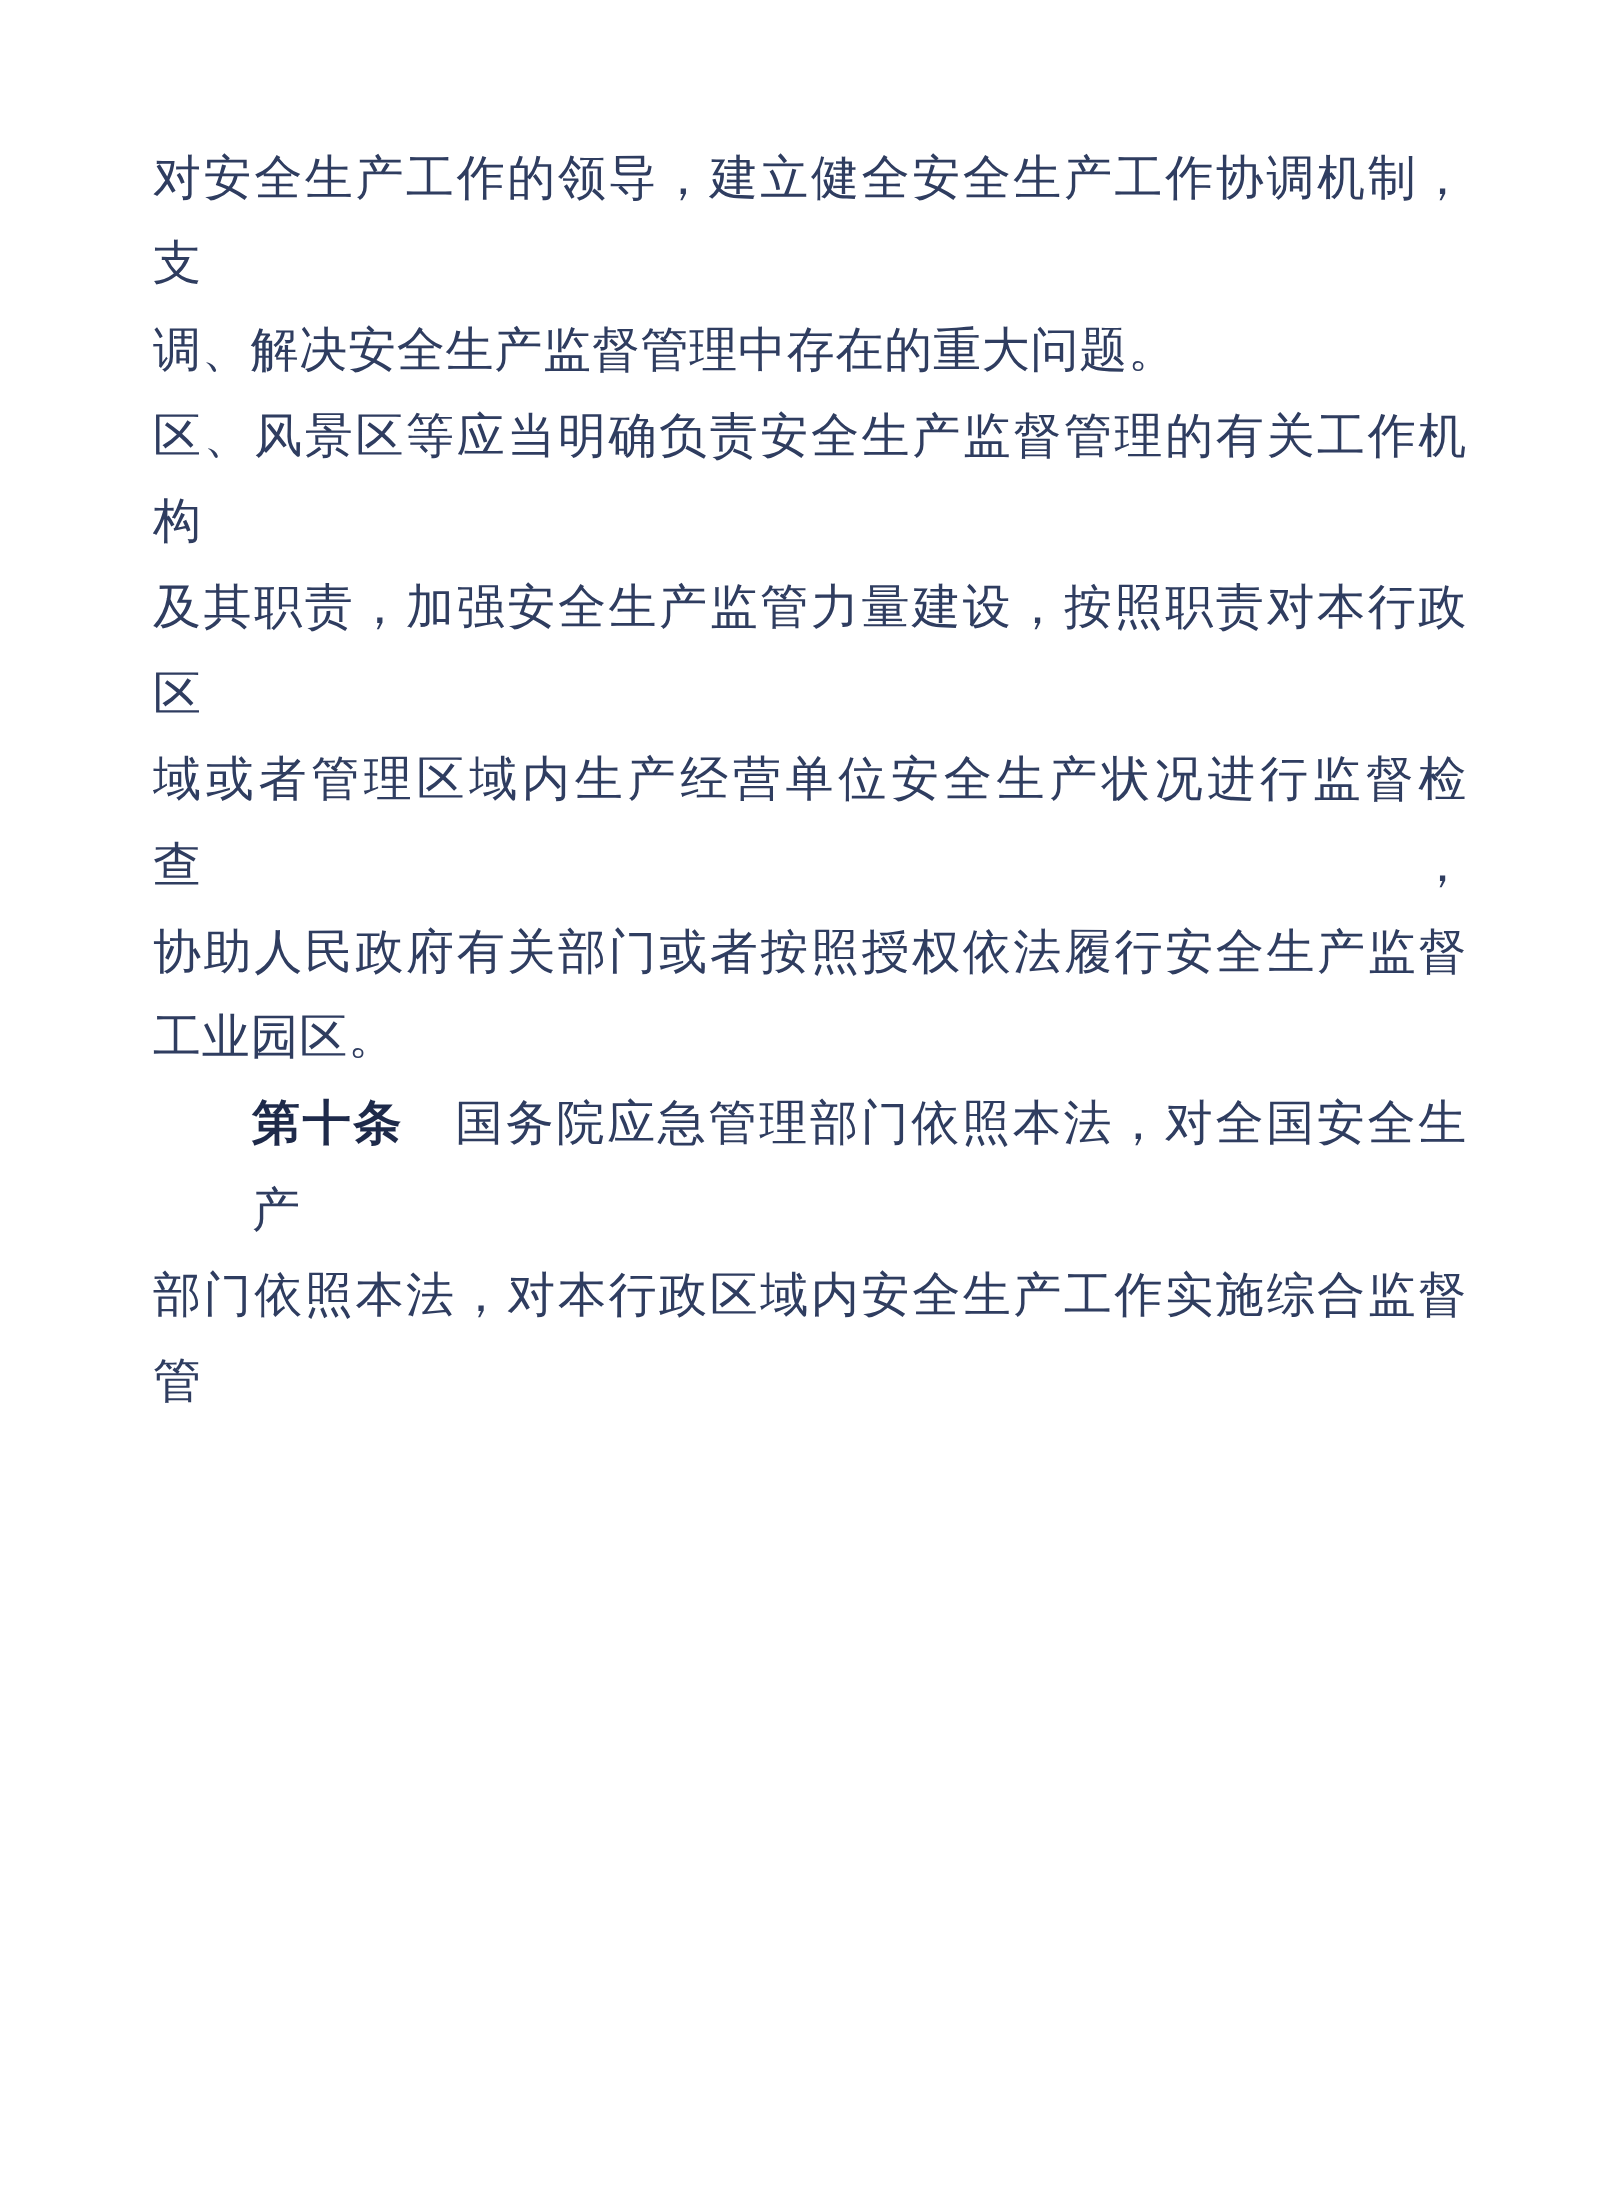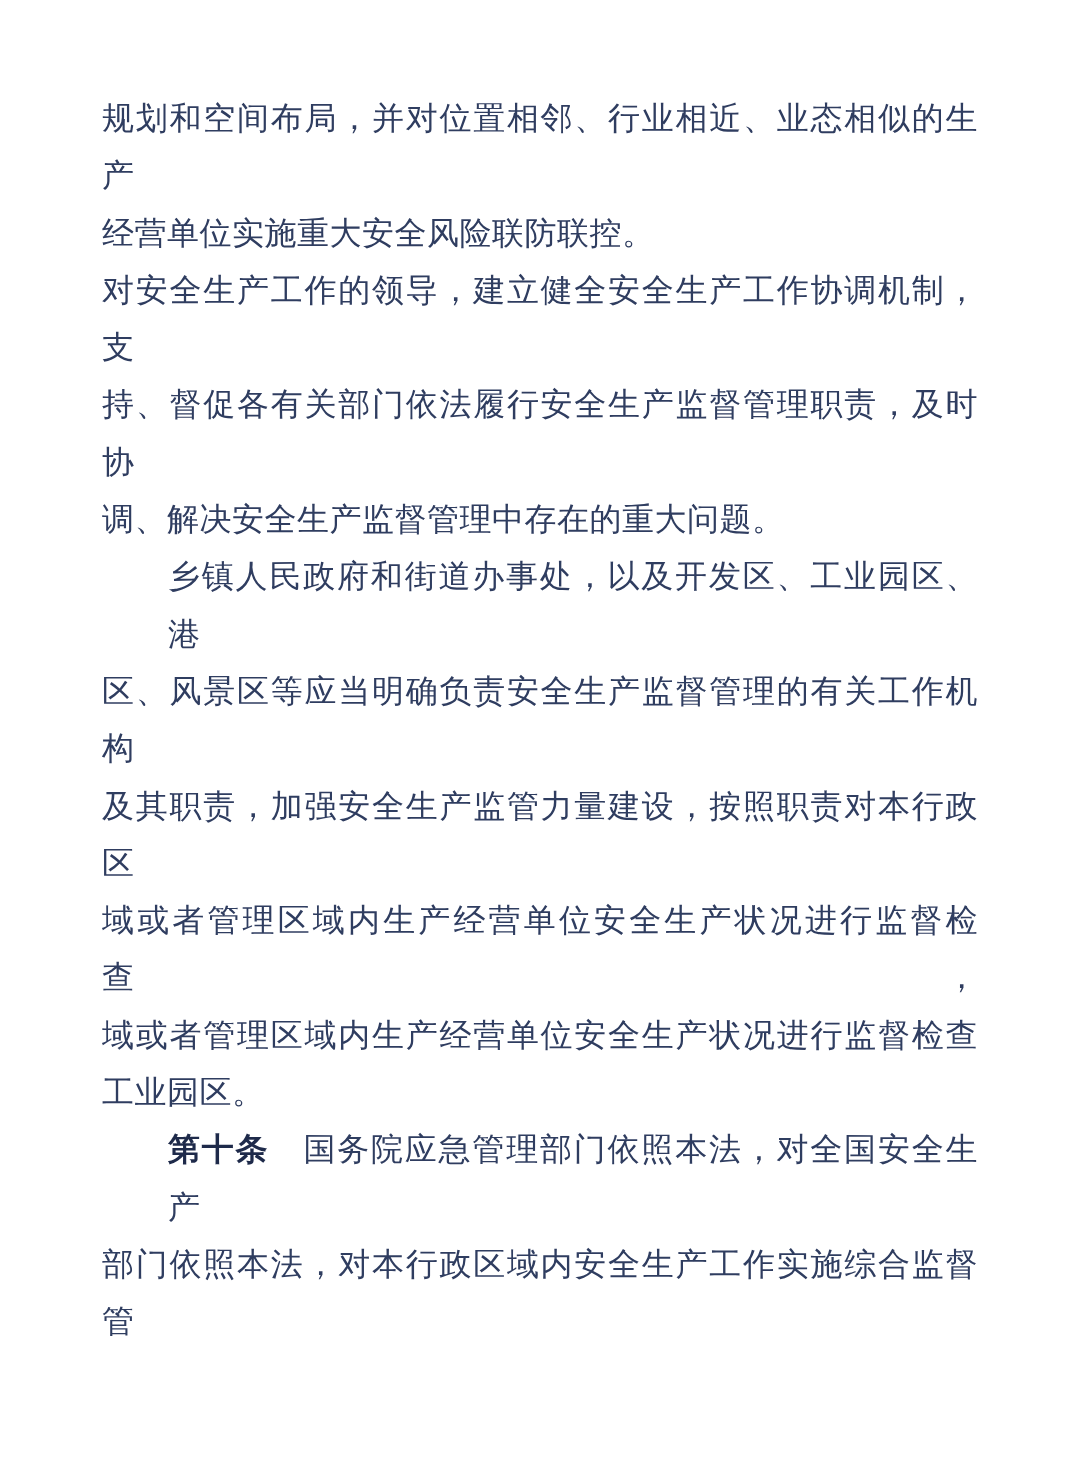--- a/index.html
+++ b/index.html
@@ -49,37 +49,31 @@
   }
   .gap-lg { margin-right: 44px; }
   .gap-sm { margin-right: 34px; }
 </style>
 </head>
 <body>
 
 <div class="page">
   <div class="doc">
 
-    <div class="para">
-      <div class="line">规划和空间布局，并对位置相邻、行业相近、业态相似的生产</div>
-      <div class="line flush">经营单位实施重大安全风险联防联控。</div>
-    </div>
 
     <div class="para">
       <div class="line">对安全生产工作的领导，建立健全安全生产工作协调机制，支</div>
-      <div class="line">持、督促各有关部门依法履行安全生产监督管理职责，及时协</div>
       <div class="line flush">调、解决安全生产监督管理中存在的重大问题。</div>
     </div>
 
     <div class="para">
-      <div class="line indent">乡镇人民政府和街道办事处，以及开发区、工业园区、港</div>
       <div class="line">区、风景区等应当明确负责安全生产监督管理的有关工作机构</div>
       <div class="line">及其职责，加强安全生产监管力量建设，按照职责对本行政区</div>
       <div class="line">域或者管理区域内生产经营单位安全生产状况进行监督检查，</div>
-      <div class="line">域或者管理区域内生产经营单位安全生产状况进行监督检查</div>
+      <div class="line">协助人民政府有关部门或者按照授权依法履行安全生产监督</div>
       <div class="line flush">工业园区。</div>
     </div>
 
     <div class="para">
       <div class="line indent"><b class="article-label gap-sm">第十条</b><span>国务院应急管理部门依照本法，对全国安全生产</span></div>
       <div class="line">部门依照本法，对本行政区域内安全生产工作实施综合监督管</div>
 
     </div>
 
   </div>

